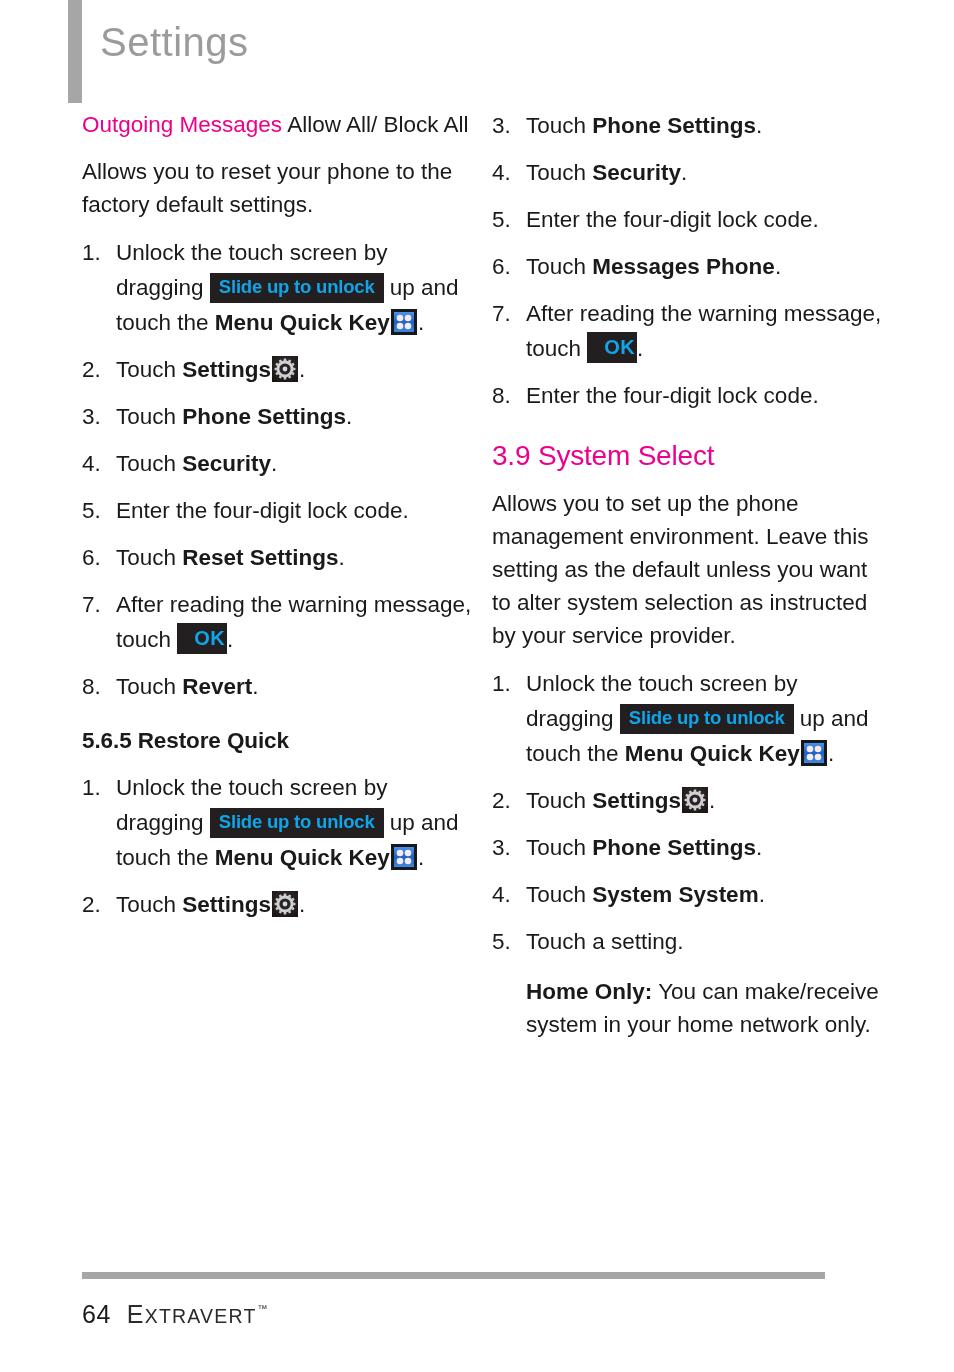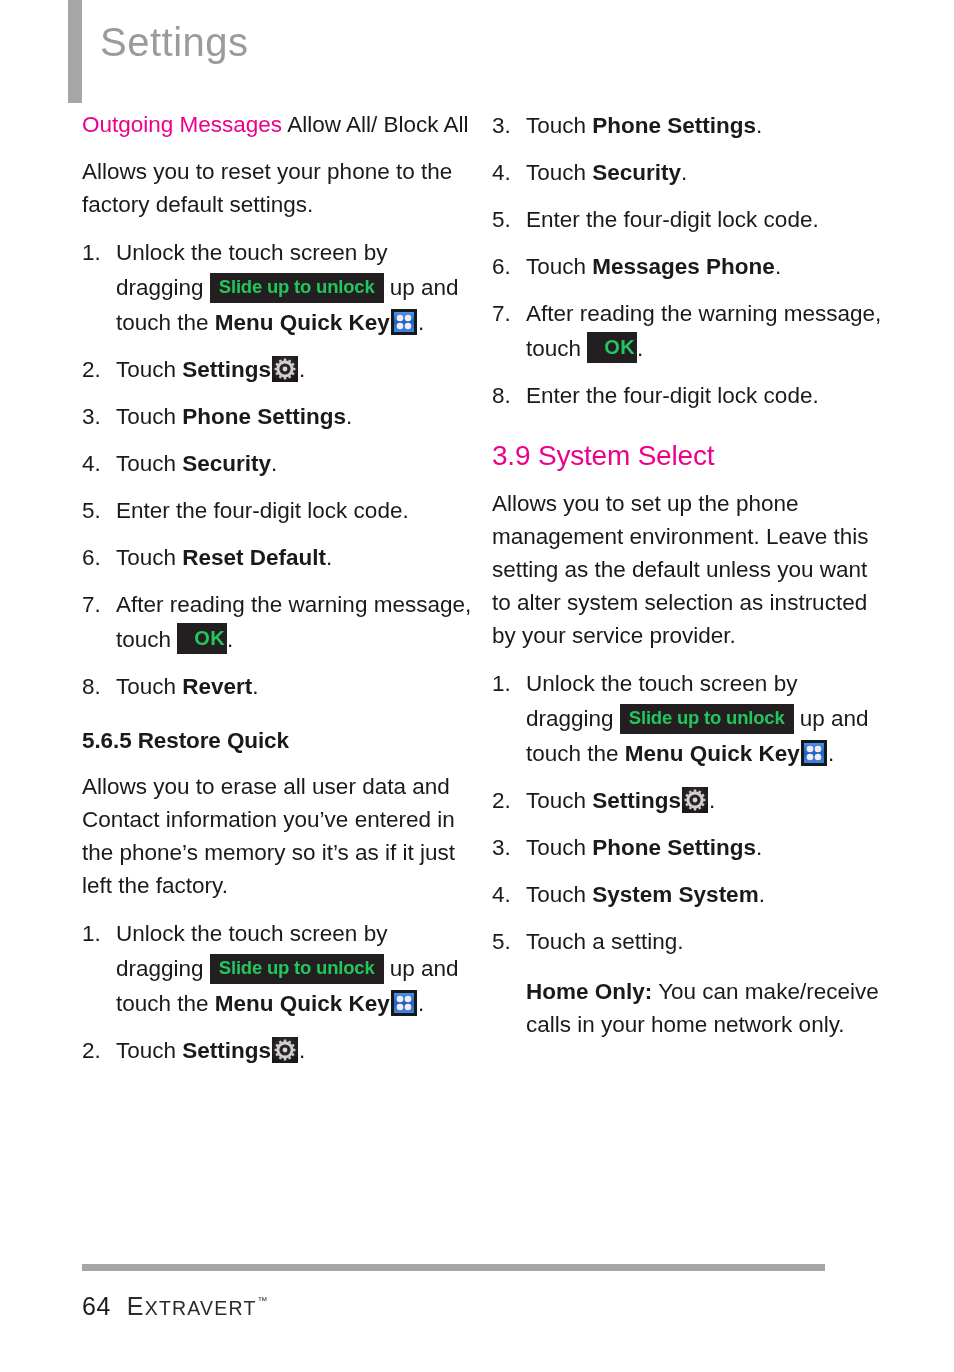--- a/index.html
+++ b/index.html
@@ -119,21 +119,21 @@
   .sub-note {
     font-size: 22.5px;
     line-height: 33px;
     margin: 16px 0 0 34px;
   }
 
   
   .badge {
     display: inline-block;
     background: #231f20;
-    color: #22c55e;
+    color: #0ea5e9;
     font-size: 18.5px;
     font-weight: bold;
     line-height: 1;
     padding: 5px 9px 6px 9px;
     vertical-align: 2px;
     white-space: nowrap;
     letter-spacing: -0.2px;
     text-align: center;
   }
   .badge.ok {
@@ -147,21 +147,21 @@
     height: 26px;
     vertical-align: -5px;
     margin: 0 1px;
   }
   .icon-quickkey svg, .icon-gear svg { display: block; }
 
   
   #page-footer {
     position: absolute;
     left: 0;
-    bottom: 8px;
+    bottom: 0;
     width: 825px;
     height: 118px;
   }
   #footer-rule {
     position: absolute;
     left: 82px;
     top: 18px;
     right: 0;
     height: 7px;
     background: #a6a6a6;
@@ -247,27 +247,26 @@
               <polygon points="11.54,4.93 11.90,2.56 14.10,2.56 14.46,4.93" fill="#c9cbce"></polygon>
               <polygon points="15.77,5.28 17.27,3.41 19.17,4.51 18.30,6.74" fill="#c9cbce"></polygon>
               <polygon points="19.26,7.70 21.49,6.83 22.59,8.73 20.72,10.23" fill="#c9cbce"></polygon>
               <circle cx="13" cy="13" r="8.4" fill="#cfd1d4"></circle>
               <circle cx="13" cy="13" r="5.6" fill="#2a2427"></circle>
               <circle cx="13" cy="13" r="2.4" fill="#d7d9dc"></circle>
             </svg></span><span>.</span></li>
         <li><span class="num">3.</span><span>Touch </span><span class="bold">Phone Settings</span><span>.</span></li>
         <li><span class="num">4.</span><span>Touch </span><span class="bold">Security</span><span>.</span></li>
         <li><span class="num">5.</span><span>Enter the four-digit lock code.</span></li>
-        <li><span class="num">6.</span><span>Touch </span><span class="bold">Reset Default</span><span>.</span></li>
+        <li><span class="num">6.</span><span>Touch </span><span class="bold">Reset Settings</span><span>.</span></li>
         <li><span class="num">7.</span><span>After reading the warning message, touch </span><span class="badge ok">OK</span><span>.</span></li>
         <li><span class="num">8.</span><span>Touch </span><span class="bold">Revert</span><span>.</span></li>
       </ol>
 
     <h2 class="section-heading">5.6.5 Restore Quick</h2>
-    <p class="para">Allows you to erase all user data and Contact information you’ve entered in the phone’s memory so it’s as if it just left the factory.</p>
     <ol class="steps" id="steps-565-left">
         <li><span class="num">1.</span><span>Unlock the touch screen by dragging </span><span class="badge">Slide up to unlock</span><span> up and touch the </span><span class="bold">Menu Quick Key</span><span class="icon-quickkey"><svg width="26" height="26" viewBox="0 0 26 26">
               <defs>
                 <linearGradient id="qkg" x1="0" y1="0" x2="0" y2="1">
                   <stop offset="0" stop-color="#4b93ea"></stop>
                   <stop offset="0.5" stop-color="#1c63c4"></stop>
                   <stop offset="1" stop-color="#3f86de"></stop>
                 </linearGradient>
               </defs>
               <rect x="0" y="0" width="26" height="26" fill="#16181c"></rect>
@@ -356,21 +355,21 @@
               <circle cx="13" cy="13" r="8.4" fill="#cfd1d4"></circle>
               <circle cx="13" cy="13" r="5.6" fill="#2a2427"></circle>
               <circle cx="13" cy="13" r="2.4" fill="#d7d9dc"></circle>
             </svg></span><span>.</span></li>
         <li><span class="num">3.</span><span>Touch </span><span class="bold">Phone Settings</span><span>.</span></li>
         <li><span class="num">4.</span><span>Touch </span><span class="bold">System System</span><span>.</span></li>
         <li><span class="num">5.</span><span>Touch a setting.</span></li>
       </ol>
 
     <p class="sub-note">
-      <span class="bold">Home Only:</span><span> You can make/receive calls in your home network only.</span>
+      <span class="bold">Home Only:</span><span> You can make/receive system in your home network only.</span>
     </p>
   </div>
 </div>
 
 <div id="page-footer">
   <div id="footer-rule"></div>
   <div id="footer-text">
     <span id="footer-page-number">64</span><span id="footer-brand"><span class="cap">E</span><span class="sc">XTRAVERT</span><span id="footer-tm">™</span></span>
   </div>
 </div>

